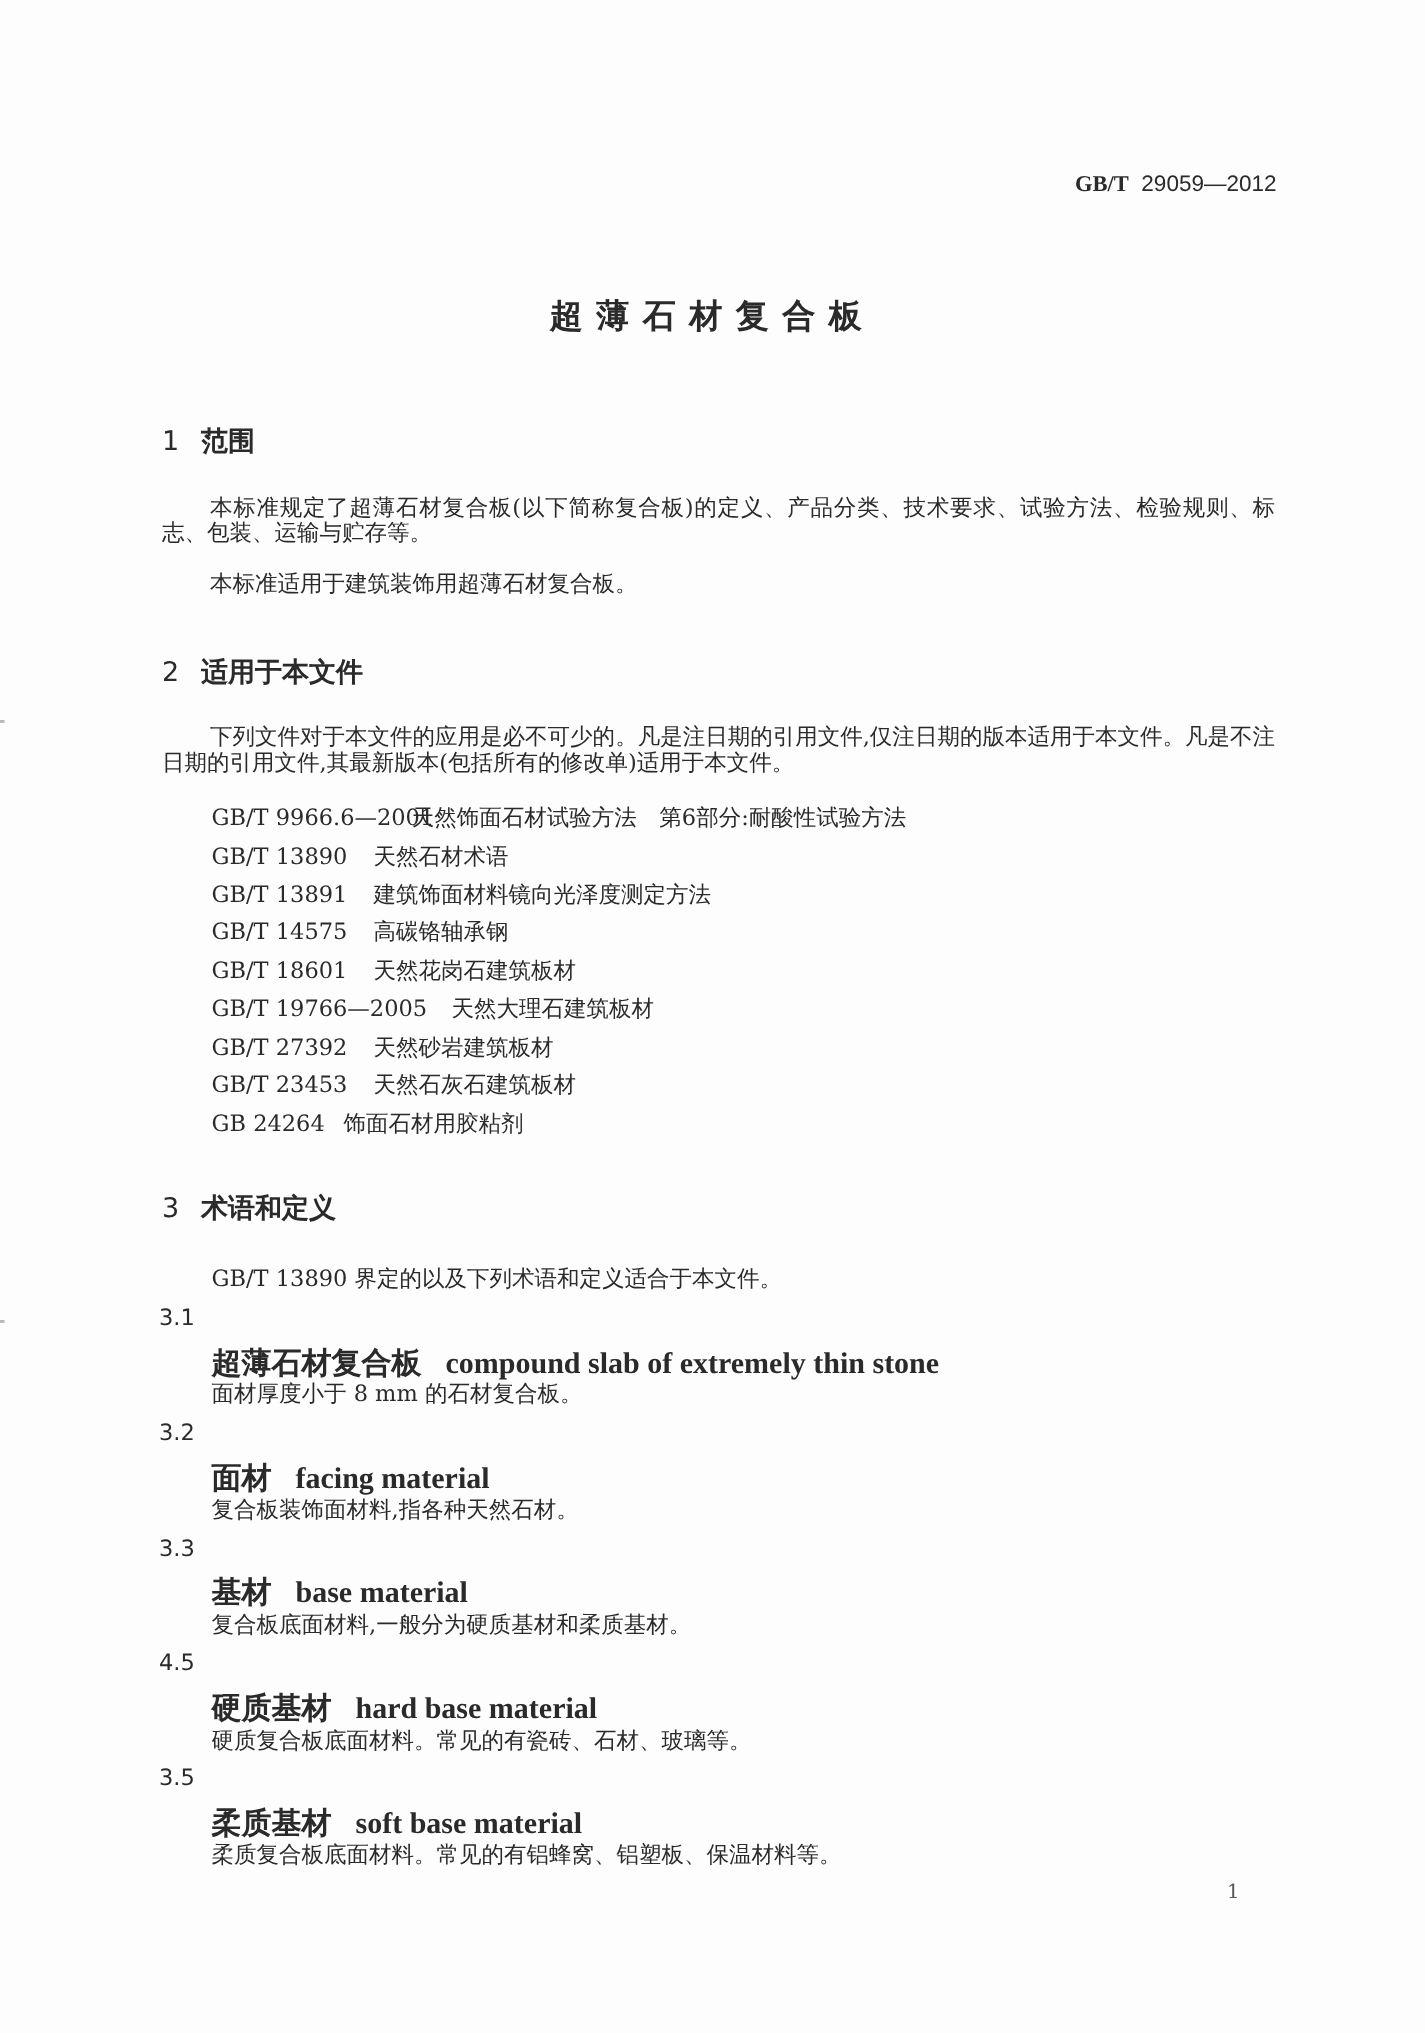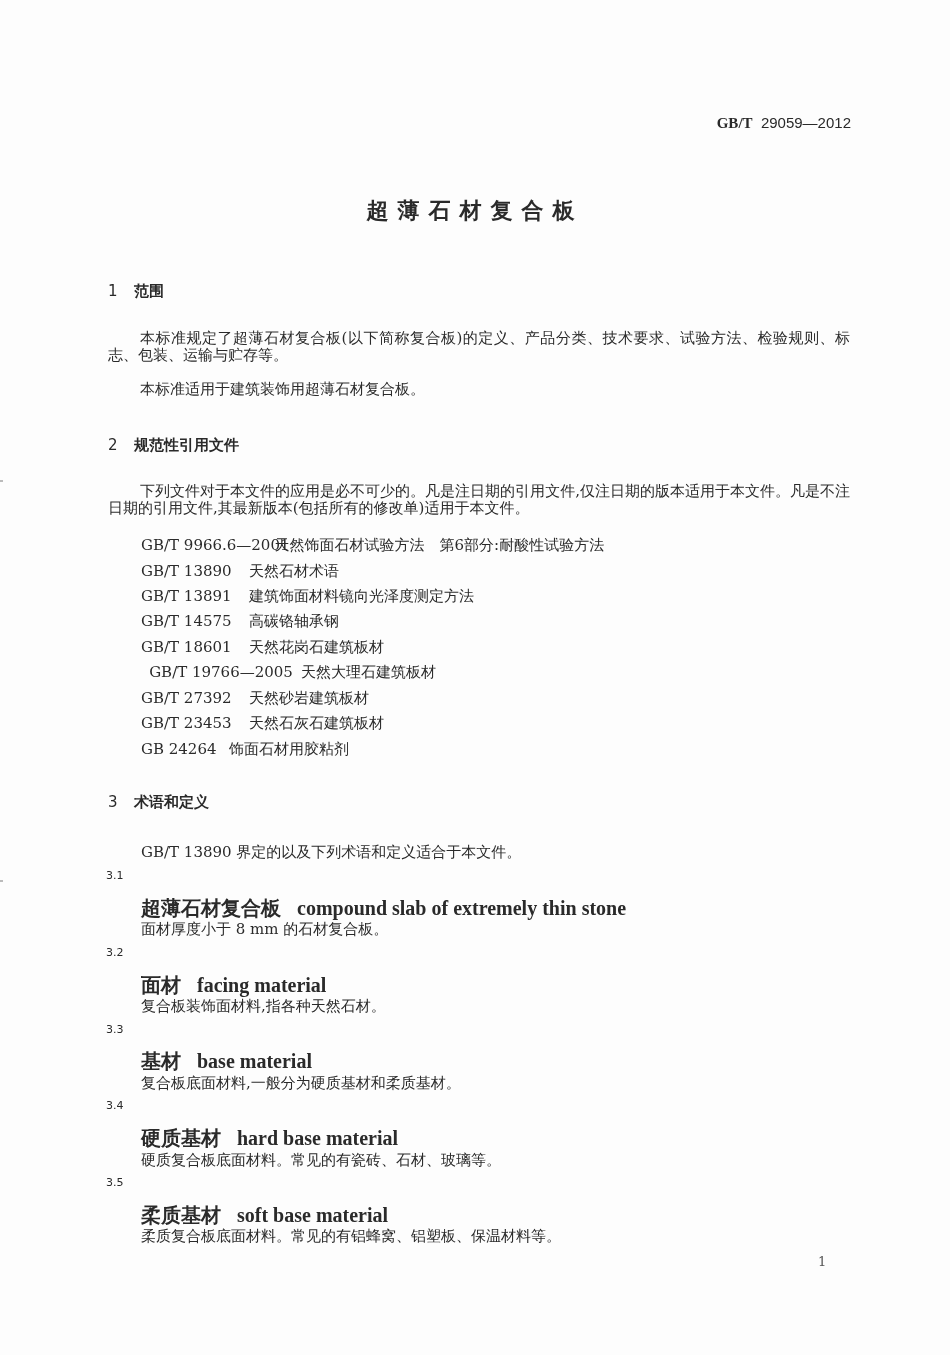--- a/index.html
+++ b/index.html
@@ -5,26 +5,26 @@
   html, body { margin: 0; padding: 0; }
   body {
     width: 950px; height: 1355px; background: #fdfdfd; position: relative;
     font-family: "DejaVu Serif", "Liberation Serif", serif; color: #2a2a2a;
     overflow: hidden;
   }
   .abs { position: absolute; white-space: nowrap; }
   .std-code { right: 99px; top: 114px; font-size: 15px; font-family: "Liberation Sans", sans-serif; color: #2a2a2a; margin-left: 48px; }
   .std-code b { font-family: "Liberation Serif", serif; font-weight: bold; }
   .title { left: 0; width: 950px; text-align: center; top: 196px; font-size: 22px; font-weight: bold; letter-spacing: 9px; font-family: "DejaVu Sans", sans-serif; color: #2a2a2a; }
-  .sec-head { left: 108px; font-size: 15px; font-weight: bold; font-family: "DejaVu Sans", sans-serif; }
+  .sec-head { left: 108px; font-size: 18px; font-weight: bold; font-family: "DejaVu Sans", sans-serif; }
   .sec-head .num { display: inline-block; width: 26px; font-weight: normal; }
   .para { left: 108px; width: 742px; font-size: 15px; line-height: 17px; white-space: normal; text-indent: 32px; text-align: justify; }
   .line { left: 141px; font-size: 15px; }
   .ref .code { display: inline-block; }
-  .sub-num { left: 106px; font-size: 11px; font-family: "DejaVu Sans", sans-serif; }
+  .sub-num { left: 106px; font-size: 15px; font-family: "DejaVu Sans", sans-serif; }
   .term { left: 141px; font-size: 20px; font-weight: bold; }
   .term .zh { font-family: "DejaVu Sans", sans-serif; margin-right: 16px; }
   .term .en { font-family: "Liberation Serif", serif; }
   .page-num { left: 818px; top: 1254px; font-size: 13px; color: #555; }
   .mark { width: 3px; height: 2px; background: #bbb; }
 </style>
 </head>
 <body>
 
 <div class="abs std-code">
@@ -34,40 +34,40 @@
 
 <div class="abs title">超薄石材复合板</div>
 
 <div class="abs sec-head" style="top:282px;">
   <span class="num">1</span><span>范围</span>
 </div>
 <div class="abs para" style="top:330px;">本标准规定了超薄石材复合板(以下简称复合板)的定义、产品分类、技术要求、试验方法、检验规则、标志、包装、运输与贮存等。</div>
 <div class="abs para" style="top:381px;">本标准适用于建筑装饰用超薄石材复合板。</div>
 
 <div class="abs sec-head" style="top:436px;">
-  <span class="num">2</span><span>规范性引用文件</span>
+  <span class="num">2</span><span>适用于本文件</span>
 </div>
 <div class="abs para" style="top:483px;">下列文件对于本文件的应用是必不可少的。凡是注日期的引用文件,仅注日期的版本适用于本文件。凡是不注日期的引用文件,其最新版本(包括所有的修改单)适用于本文件。</div>
 
 <div class="abs line ref" style="top:536px;">
   <span class="code" style="width:124px">GB/T 9966.6—2001</span>&nbsp;&nbsp;<span>天然饰面石材试验方法　第6部分:耐酸性试验方法</span>
 </div>
 <div class="abs line ref" style="top:562px;">
   <span class="code" style="width:108px">GB/T 13890</span><span>天然石材术语</span>
 </div>
 <div class="abs line ref" style="top:587px;">
   <span class="code" style="width:108px">GB/T 13891</span><span>建筑饰面材料镜向光泽度测定方法</span>
 </div>
 <div class="abs line ref" style="top:612px;">
   <span class="code" style="width:108px">GB/T 14575</span><span>高碳铬轴承钢</span>
 </div>
 <div class="abs line ref" style="top:638px;">
   <span class="code" style="width:108px">GB/T 18601</span><span>天然花岗石建筑板材</span>
 </div>
-<div class="abs line ref" style="top:663px;text-align:center;">
+<div class="abs line ref" style="top:663px;">
   <span class="code" style="width:160px">GB/T 19766—2005</span><span>天然大理石建筑板材</span>
 </div>
 <div class="abs line ref" style="top:689px;">
   <span class="code" style="width:108px">GB/T 27392</span><span>天然砂岩建筑板材</span>
 </div>
 <div class="abs line ref" style="top:714px;">
   <span class="code" style="width:108px">GB/T 23453</span><span>天然石灰石建筑板材</span>
 </div>
 <div class="abs line ref" style="top:740px;">
   <span class="code" style="width:88px">GB 24264</span><span>饰面石材用胶粘剂</span>
@@ -89,21 +89,21 @@
   <span class="zh">面材</span><span class="en">facing material</span>
 </div>
 <div class="abs line" style="top:997px;">复合板装饰面材料,指各种天然石材。</div>
 
 <div class="abs sub-num" style="top:1023px;">3.3</div>
 <div class="abs term" style="top:1048px;">
   <span class="zh">基材</span><span class="en">base material</span>
 </div>
 <div class="abs line" style="top:1074px;">复合板底面材料,一般分为硬质基材和柔质基材。</div>
 
-<div class="abs sub-num" style="top:1099px;">3.4</div>
+<div class="abs sub-num" style="top:1099px;">4.5</div>
 <div class="abs term" style="top:1125px;">
   <span class="zh">硬质基材</span><span class="en">hard base material</span>
 </div>
 <div class="abs line" style="top:1151px;">硬质复合板底面材料。常见的有瓷砖、石材、玻璃等。</div>
 
 <div class="abs sub-num" style="top:1176px;">3.5</div>
 <div class="abs term" style="top:1202px;">
   <span class="zh">柔质基材</span><span class="en">soft base material</span>
 </div>
 <div class="abs line" style="top:1227px;">柔质复合板底面材料。常见的有铝蜂窝、铝塑板、保温材料等。</div>

